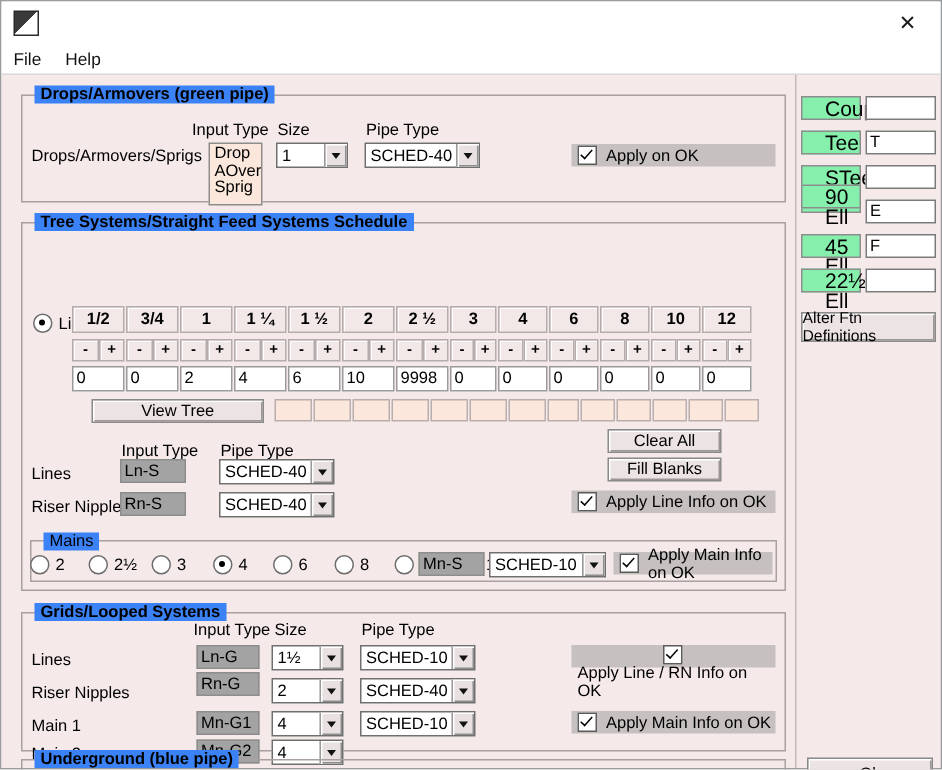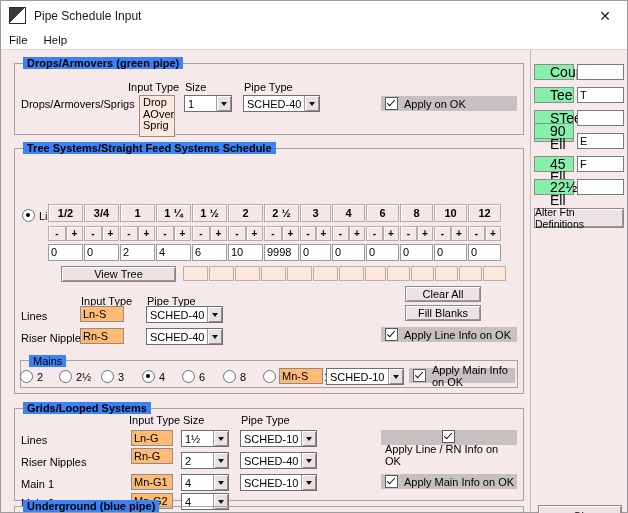--- a/index.html
+++ b/index.html
@@ -73,21 +73,21 @@
     font-weight: bold;
     font-size: 11px;
     white-space: nowrap;
   }
   .lbl { position: absolute; font-size: 11px; white-space: nowrap; }
   .hdr { position: absolute; font-size: 11px; white-space: nowrap; }
 
   
   .peach {
     position: absolute;
-    background: #fdba74;
+    background: #a3a3a3;
     border: 1px solid #8d8d8d;
     box-sizing: border-box;
     font-family: "Liberation Sans", sans-serif;
     font-size: 11px;
     padding: 0 2px;
     line-height: 15px;
     color: #000;
     overflow: hidden;
   }
   .peachbox {
@@ -243,21 +243,20 @@
     background: #c3baba;
   }
 </style>
 </head>
 <body>
 
 <div class="window">
 
   <div class="titlebar">
     <div class="app-icon"></div>
-    <div class="title-text">Pipe Schedule Input</div>
     <div class="close-btn">✕</div>
   </div>
 
   <div class="menubar">
     <div class="menu-item">File</div>
     <div class="menu-item">Help</div>
   </div>
 
   <div class="client">
 

